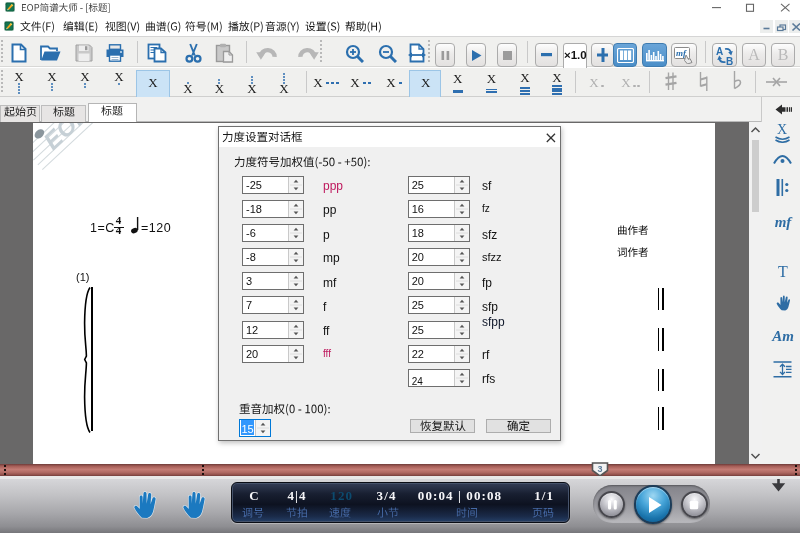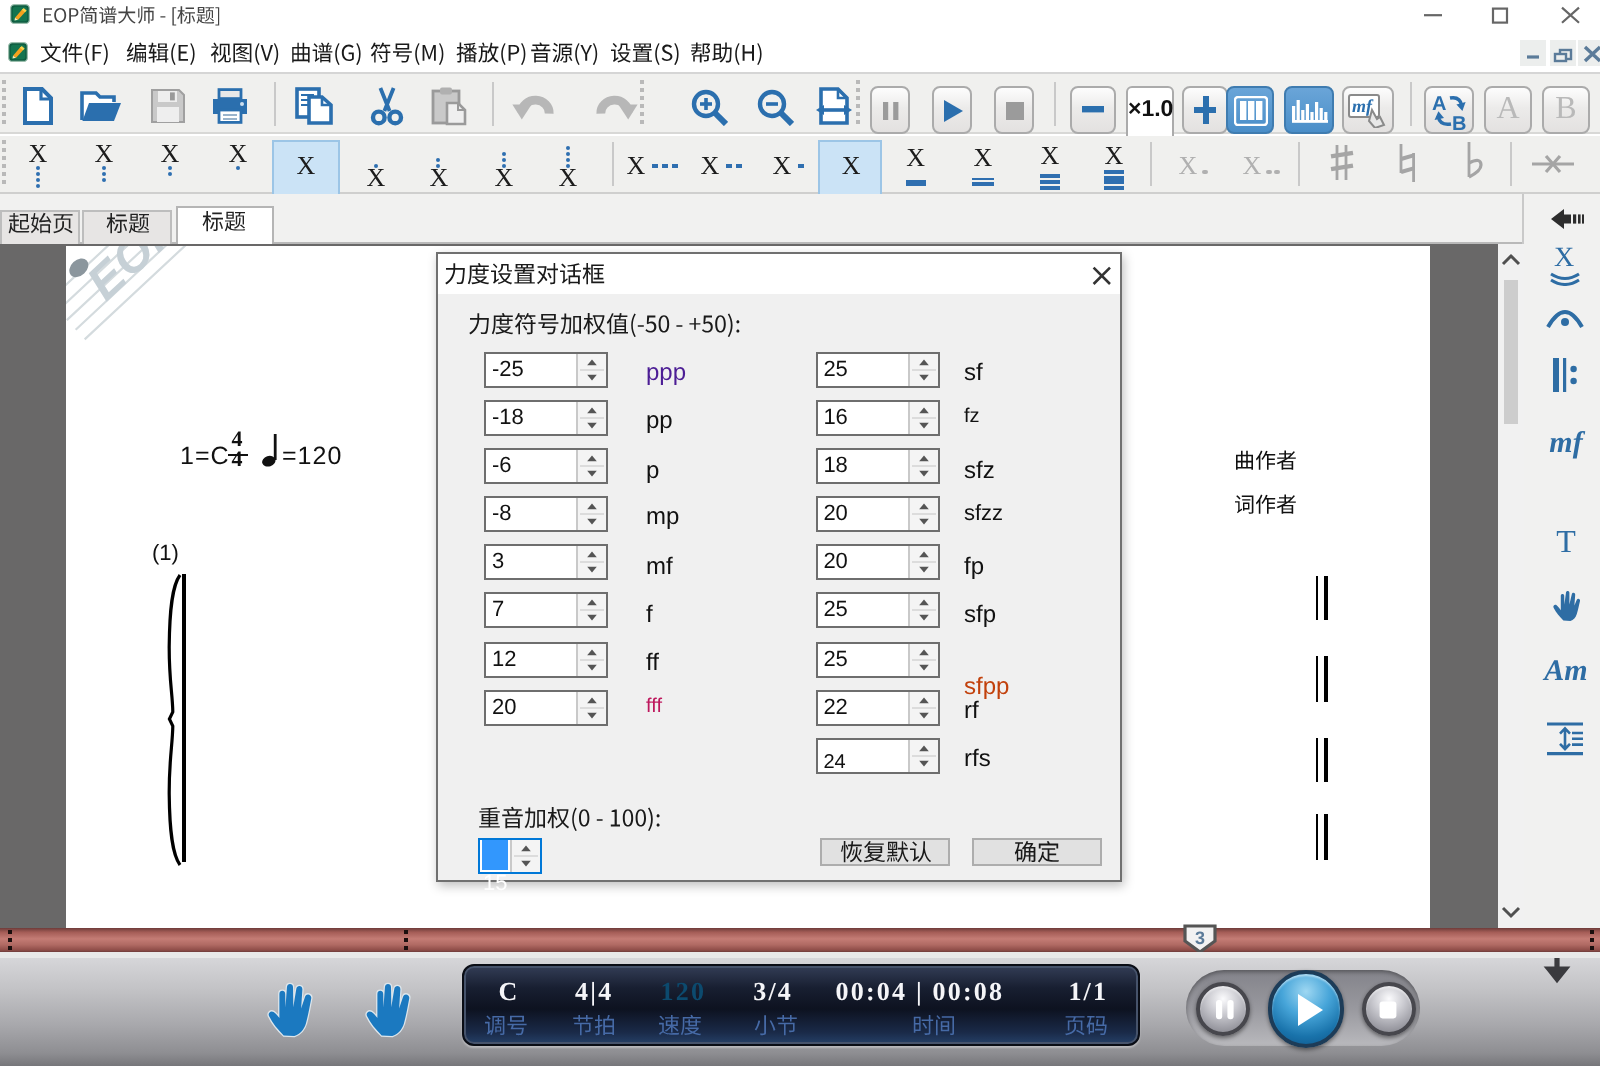--- a/index.html
+++ b/index.html
@@ -401,21 +401,21 @@
         <path d="M4.7 -9.6V-7.6V-7.2H1.0V-6.3H4.7C4.5 -4.1 3.7 -1.6 0.6 0.3C0.8 0.4 1.1 0.8 1.3 1.0C4.6 -1.1 5.4 -3.9 5.6 -6.3H9.5C9.3 -2.2 9.0 -0.6 8.6 -0.2C8.5 -0.0 8.3 0.0 8.1 0.0C7.8 0.0 7.1 -0.0 6.3 -0.1C6.4 0.2 6.5 0.6 6.6 0.8C7.3 0.8 8.0 0.9 8.4 0.8C8.9 0.8 9.1 0.7 9.4 0.4C9.9 -0.2 10.1 -1.9 10.4 -6.7C10.4 -6.8 10.4 -7.2 10.4 -7.2H5.6V-7.6V-9.6Z M15.9 -7.4V-6.4H14.1V-5.7H15.9V-3.8H20.4V-5.7H22.3V-6.4H20.4V-7.4H19.6V-6.4H16.8V-7.4ZM19.6 -5.7V-4.5H16.8V-5.7ZM20.2 -2.3C19.7 -1.7 19.0 -1.3 18.2 -0.9C17.3 -1.3 16.7 -1.8 16.2 -2.3ZM14.2 -3.0V-2.3H15.7L15.4 -2.2C15.8 -1.5 16.5 -1.0 17.2 -0.5C16.1 -0.2 14.9 0.0 13.7 0.1C13.8 0.3 14.0 0.6 14.1 0.9C15.5 0.7 16.9 0.4 18.1 -0.1C19.3 0.4 20.6 0.7 22.1 0.9C22.2 0.7 22.4 0.4 22.6 0.2C21.3 0.1 20.1 -0.2 19.1 -0.5C20.1 -1.1 20.9 -1.8 21.5 -2.8L20.9 -3.1L20.8 -3.0ZM16.9 -9.5C17.1 -9.2 17.3 -8.8 17.4 -8.5H12.9V-5.4C12.9 -3.7 12.9 -1.2 11.9 0.5C12.1 0.6 12.5 0.8 12.7 0.9C13.7 -0.9 13.8 -3.6 13.8 -5.4V-7.7H22.4V-8.5H18.4C18.2 -8.9 18.0 -9.3 17.8 -9.7Z M27.5 -3.2C28.0 -2.4 28.7 -1.5 29.0 -0.9L29.7 -1.3C29.4 -1.9 28.8 -2.8 28.2 -3.6ZM31.4 -6.2V-5.0H26.9V-4.2H31.4V-0.2C31.4 0.0 31.4 0.1 31.1 0.1C30.9 0.1 30.2 0.1 29.3 0.1C29.5 0.3 29.6 0.7 29.6 0.9C30.7 0.9 31.4 0.9 31.8 0.8C32.1 0.6 32.3 0.4 32.3 -0.2V-4.2H33.8V-5.0H32.3V-6.2ZM26.0 -6.3C25.4 -5.1 24.4 -3.8 23.5 -3.0C23.7 -2.8 24.0 -2.5 24.1 -2.3C24.4 -2.6 24.8 -3.0 25.2 -3.5V0.9H26.0V-4.7C26.3 -5.1 26.6 -5.6 26.8 -6.0ZM25.1 -9.7C24.7 -8.5 24.1 -7.4 23.4 -6.6C23.6 -6.5 24.0 -6.3 24.1 -6.2C24.5 -6.6 24.9 -7.2 25.2 -7.8H25.8C26.1 -7.3 26.4 -6.7 26.5 -6.3L27.3 -6.5C27.2 -6.9 26.9 -7.4 26.7 -7.8H28.5V-8.6H25.6C25.7 -8.9 25.8 -9.2 25.9 -9.5ZM29.6 -9.7C29.3 -8.5 28.6 -7.5 27.9 -6.7C28.1 -6.6 28.5 -6.4 28.6 -6.2C29.0 -6.7 29.4 -7.2 29.7 -7.8H30.5C30.9 -7.3 31.2 -6.8 31.4 -6.4L32.1 -6.7C32.0 -7.0 31.7 -7.4 31.4 -7.8H33.7V-8.6H30.1C30.2 -8.9 30.3 -9.2 30.4 -9.5Z M37.5 -8.4H43.0V-6.9H37.5ZM36.6 -9.2V-6.1H43.9V-9.2ZM35.2 -5.1V-4.3H37.6C37.4 -3.6 37.1 -2.8 36.8 -2.2H42.9C42.6 -0.9 42.4 -0.2 42.1 0.0C42.0 0.1 41.8 0.1 41.6 0.1C41.3 0.1 40.4 0.1 39.6 0.0C39.8 0.3 39.9 0.6 39.9 0.9C40.7 0.9 41.5 0.9 41.8 0.9C42.3 0.9 42.6 0.8 42.8 0.6C43.3 0.2 43.6 -0.7 43.8 -2.6C43.9 -2.7 43.9 -3.0 43.9 -3.0H38.1L38.5 -4.3H45.2V-5.1Z M52.6 -8.2V0.7H53.4V-0.1H55.6V0.7H56.5V-8.2ZM53.4 -0.9V-7.4H55.6V-0.9ZM48.2 -9.5 48.2 -7.5H46.6V-6.6H48.2C48.1 -3.7 47.8 -1.2 46.3 0.3C46.5 0.5 46.9 0.7 47.0 0.9C48.5 -0.8 48.9 -3.5 49.0 -6.6H50.8C50.7 -2.2 50.6 -0.6 50.4 -0.3C50.3 -0.1 50.1 -0.1 50.0 -0.1C49.8 -0.1 49.3 -0.1 48.7 -0.2C48.9 0.1 49.0 0.4 49.0 0.7C49.5 0.7 50.0 0.7 50.3 0.7C50.7 0.7 50.9 0.6 51.1 0.3C51.5 -0.2 51.5 -1.9 51.6 -7.0C51.6 -7.2 51.6 -7.5 51.6 -7.5H49.1L49.1 -9.5Z M67.3 -7.8C66.9 -5.8 66.3 -4.1 65.3 -2.8C64.5 -4.1 63.9 -5.7 63.6 -7.8ZM62.4 -8.6V-7.8H62.8C63.2 -5.4 63.8 -3.6 64.8 -2.1C63.9 -1.0 62.8 -0.3 61.7 0.2C61.9 0.4 62.1 0.7 62.2 0.9C63.4 0.4 64.4 -0.4 65.3 -1.4C66.0 -0.5 66.9 0.3 68.0 1.0C68.1 0.7 68.4 0.4 68.6 0.3C67.5 -0.4 66.6 -1.2 65.9 -2.1C67.0 -3.6 67.9 -5.8 68.3 -8.5L67.7 -8.6L67.6 -8.6ZM59.9 -9.7V-7.2H58.0V-6.4H59.7C59.3 -4.8 58.5 -3.0 57.7 -2.0C57.9 -1.8 58.1 -1.4 58.2 -1.2C58.9 -2.0 59.5 -3.4 59.9 -4.8V0.9H60.8V-4.9C61.3 -4.3 61.9 -3.4 62.2 -3.0L62.7 -3.8C62.4 -4.1 61.2 -5.6 60.8 -5.9V-6.4H62.3V-7.2H60.8V-9.7Z M75.9 -9.7C75.9 -9.3 75.8 -8.9 75.7 -8.5H72.8V-7.7H75.6C75.5 -7.3 75.5 -7.0 75.4 -6.6H73.4V-0.2H72.3V0.6H80.0V-0.2H79.0V-6.6H76.2C76.3 -7.0 76.3 -7.3 76.4 -7.7H79.7V-8.5H76.6L76.8 -9.6ZM74.2 -0.2V-1.1H78.2V-0.2ZM74.2 -4.4H78.2V-3.4H74.2ZM74.2 -5.0V-6.0H78.2V-5.0ZM74.2 -2.7H78.2V-1.7H74.2ZM72.0 -9.6C71.4 -7.9 70.4 -6.2 69.4 -5.1C69.5 -4.9 69.8 -4.4 69.9 -4.2C70.2 -4.6 70.5 -5.0 70.8 -5.5V0.9H71.6V-6.8C72.1 -7.6 72.5 -8.5 72.8 -9.4Z M83.2 2.3 83.9 2.0C82.9 0.3 82.4 -1.6 82.4 -3.6C82.4 -5.5 82.9 -7.5 83.9 -9.1L83.2 -9.4C82.2 -7.7 81.6 -5.8 81.6 -3.6C81.6 -1.3 82.2 0.5 83.2 2.3Z M84.9 -2.8H87.9V-3.6H84.9Z M91.4 0.1C92.8 0.1 94.2 -0.9 94.2 -2.7C94.2 -4.6 93.0 -5.4 91.6 -5.4C91.1 -5.4 90.7 -5.3 90.3 -5.1L90.6 -7.5H93.7V-8.4H89.6L89.4 -4.5L89.9 -4.1C90.4 -4.5 90.8 -4.6 91.3 -4.6C92.4 -4.6 93.1 -3.9 93.1 -2.7C93.1 -1.5 92.3 -0.7 91.3 -0.7C90.3 -0.7 89.7 -1.2 89.2 -1.7L88.7 -1.0C89.3 -0.4 90.1 0.1 91.4 0.1Z M98.0 0.1C99.6 0.1 100.6 -1.3 100.6 -4.2C100.6 -7.2 99.6 -8.6 98.0 -8.6C96.3 -8.6 95.3 -7.2 95.3 -4.2C95.3 -1.3 96.3 0.1 98.0 0.1ZM98.0 -0.7C97.0 -0.7 96.3 -1.8 96.3 -4.2C96.3 -6.7 97.0 -7.8 98.0 -7.8C98.9 -7.8 99.6 -6.7 99.6 -4.2C99.6 -1.8 98.9 -0.7 98.0 -0.7Z M104.2 -2.8H107.2V-3.6H104.2Z M113.1 -1.3H113.9V-3.9H116.2V-4.6H113.9V-7.2H113.1V-4.6H110.7V-3.9H113.1Z M119.7 0.1C121.1 0.1 122.4 -0.9 122.4 -2.7C122.4 -4.6 121.3 -5.4 119.9 -5.4C119.4 -5.4 119.0 -5.3 118.6 -5.1L118.9 -7.5H122.0V-8.4H117.9L117.7 -4.5L118.2 -4.1C118.7 -4.5 119.1 -4.6 119.6 -4.6C120.7 -4.6 121.4 -3.9 121.4 -2.7C121.4 -1.5 120.6 -0.7 119.6 -0.7C118.6 -0.7 118.0 -1.2 117.5 -1.7L117.0 -1.0C117.6 -0.4 118.4 0.1 119.7 0.1Z M126.2 0.1C127.8 0.1 128.9 -1.3 128.9 -4.2C128.9 -7.2 127.8 -8.6 126.2 -8.6C124.6 -8.6 123.6 -7.2 123.6 -4.2C123.6 -1.3 124.6 0.1 126.2 0.1ZM126.2 -0.7C125.3 -0.7 124.6 -1.8 124.6 -4.2C124.6 -6.7 125.3 -7.8 126.2 -7.8C127.2 -7.8 127.9 -6.7 127.9 -4.2C127.9 -1.8 127.2 -0.7 126.2 -0.7Z M130.6 2.3C131.6 0.5 132.3 -1.3 132.3 -3.6C132.3 -5.8 131.6 -7.7 130.6 -9.4L129.9 -9.1C130.9 -7.5 131.4 -5.5 131.4 -3.6C131.4 -1.6 130.9 0.3 129.9 2.0Z M134.9 -4.5C135.3 -4.5 135.7 -4.8 135.7 -5.3C135.7 -5.8 135.3 -6.1 134.9 -6.1C134.5 -6.1 134.2 -5.8 134.2 -5.3C134.2 -4.8 134.5 -4.5 134.9 -4.5ZM134.9 0.1C135.3 0.1 135.7 -0.2 135.7 -0.6C135.7 -1.1 135.3 -1.4 134.9 -1.4C134.5 -1.4 134.2 -1.1 134.2 -0.6C134.2 -0.2 134.5 0.1 134.9 0.1Z" transform="translate(0,12.2)" fill="#1a1a1a"></path>
       </svg>
 <div class="abs" style="left:23.5px;top:48.69999999999999px;width:62px;height:18px;border:1px solid #6e6e6e;background:#fff"></div>
       <div class="abs" style="left:27.5px;top:51.69999999999999px;font-size:11px;color:#111">-25</div>
       <div class="abs" style="left:69.5px;top:49.69999999999999px;width:15px;height:16px;background:#f4f4f4;border-left:1px solid #c9c9c9"></div>
       <svg class="abs" style="left:70.5px;top:49.69999999999999px" width="14" height="16" viewBox="0 0 14 16">
         <path d="M4.6 5.6 L7 2.8 L9.4 5.6 Z" fill="#555"></path>
         <path d="M4.6 10.4 L7 13.2 L9.4 10.4 Z" fill="#555"></path>
         <path d="M1 8 H13" stroke="#dadada" stroke-width="0.9"></path>
       </svg>
-<div class="abs" style="left:104.5px;top:52.19999999999999px;font-size:12px;color:#4c1d95">ppp</div>
+<div class="abs" style="left:104.5px;top:52.19999999999999px;font-size:12px;color:#be185d">ppp</div>
 <div class="abs" style="left:23.5px;top:72.6px;width:62px;height:18px;border:1px solid #6e6e6e;background:#fff"></div>
       <div class="abs" style="left:27.5px;top:75.6px;font-size:11px;color:#111">-18</div>
       <div class="abs" style="left:69.5px;top:73.6px;width:15px;height:16px;background:#f4f4f4;border-left:1px solid #c9c9c9"></div>
       <svg class="abs" style="left:70.5px;top:73.6px" width="14" height="16" viewBox="0 0 14 16">
         <path d="M4.6 5.6 L7 2.8 L9.4 5.6 Z" fill="#555"></path>
         <path d="M4.6 10.4 L7 13.2 L9.4 10.4 Z" fill="#555"></path>
         <path d="M1 8 H13" stroke="#dadada" stroke-width="0.9"></path>
       </svg>
 <div class="abs" style="left:104.5px;top:76.1px;font-size:12px;color:#111">pp</div>
 <div class="abs" style="left:23.5px;top:97px;width:62px;height:18px;border:1px solid #6e6e6e;background:#fff"></div>
@@ -527,21 +527,21 @@
       </svg>
 <div class="abs" style="left:263.5px;top:172.7px;font-size:12px;color:#111">sfp</div>
 <div class="abs" style="left:189.2px;top:193.60000000000002px;width:62px;height:18px;border:1px solid #6e6e6e;background:#fff"></div>
       <div class="abs" style="left:193.2px;top:196.60000000000002px;font-size:11px;color:#111">25</div>
       <div class="abs" style="left:235.2px;top:194.60000000000002px;width:15px;height:16px;background:#f4f4f4;border-left:1px solid #c9c9c9"></div>
       <svg class="abs" style="left:236.2px;top:194.60000000000002px" width="14" height="16" viewBox="0 0 14 16">
         <path d="M4.6 5.6 L7 2.8 L9.4 5.6 Z" fill="#555"></path>
         <path d="M4.6 10.4 L7 13.2 L9.4 10.4 Z" fill="#555"></path>
         <path d="M1 8 H13" stroke="#dadada" stroke-width="0.9"></path>
       </svg>
-<div class="abs" style="left:263.5px;top:209px;font-size:12px;color:#c2410c">sfpp</div>
+<div class="abs" style="left:263.5px;top:188px;font-size:12px;color:#0f172a">sfpp</div>
 <div class="abs" style="left:189.2px;top:217.5px;width:62px;height:18px;border:1px solid #6e6e6e;background:#fff"></div>
       <div class="abs" style="left:193.2px;top:220.5px;font-size:11px;color:#111">22</div>
       <div class="abs" style="left:235.2px;top:218.5px;width:15px;height:16px;background:#f4f4f4;border-left:1px solid #c9c9c9"></div>
       <svg class="abs" style="left:236.2px;top:218.5px" width="14" height="16" viewBox="0 0 14 16">
         <path d="M4.6 5.6 L7 2.8 L9.4 5.6 Z" fill="#555"></path>
         <path d="M4.6 10.4 L7 13.2 L9.4 10.4 Z" fill="#555"></path>
         <path d="M1 8 H13" stroke="#dadada" stroke-width="0.9"></path>
       </svg>
 <div class="abs" style="left:263.5px;top:221.0px;font-size:12px;color:#111">rf</div>
 <div class="abs" style="left:189.2px;top:241.5px;width:62px;height:18px;border:1px solid #6e6e6e;background:#fff"></div>
@@ -551,21 +551,21 @@
         <path d="M4.6 5.6 L7 2.8 L9.4 5.6 Z" fill="#555"></path>
         <path d="M4.6 10.4 L7 13.2 L9.4 10.4 Z" fill="#555"></path>
         <path d="M1 8 H13" stroke="#dadada" stroke-width="0.9"></path>
       </svg>
 <div class="abs" style="left:263.5px;top:245.0px;font-size:12px;color:#111">rfs</div>
 <svg style="position:absolute;left:20.5px;top:273.7px;overflow:visible" width="92" height="16">
         <path d="M1.8 -6.2V-2.6H5.3V-1.8H1.5V-1.1H5.3V-0.1H0.6V0.6H10.9V-0.1H6.1V-1.1H10.2V-1.8H6.1V-2.6H9.8V-6.2H6.1V-6.9H10.9V-7.6H6.1V-8.5C7.5 -8.6 8.8 -8.8 9.7 -8.9L9.3 -9.6C7.5 -9.3 4.2 -9.1 1.5 -9.0C1.6 -8.8 1.7 -8.5 1.7 -8.3C2.8 -8.3 4.1 -8.4 5.3 -8.4V-7.6H0.7V-6.9H5.3V-6.2ZM2.7 -4.1H5.3V-3.3H2.7ZM6.1 -4.1H8.9V-3.3H6.1ZM2.7 -5.6H5.3V-4.7H2.7ZM6.1 -5.6H8.9V-4.7H6.1Z M16.5 -9.6C16.7 -9.3 16.8 -8.9 17.0 -8.6H12.8V-7.8H21.8V-8.6H17.9C17.8 -9.0 17.6 -9.4 17.4 -9.8ZM14.4 -7.6C14.7 -7.1 14.9 -6.4 15.0 -5.9H12.1V-5.1H22.4V-5.9H19.5C19.8 -6.4 20.0 -7.0 20.3 -7.6L19.4 -7.8C19.2 -7.3 18.8 -6.5 18.5 -5.9H15.5L15.9 -6.0C15.8 -6.5 15.5 -7.2 15.2 -7.8ZM14.6 -1.5H20.0V-0.2H14.6ZM14.6 -2.2V-3.4H20.0V-2.2ZM13.7 -4.1V0.9H14.6V0.5H20.0V0.9H20.9V-4.1Z M29.6 -8.2V0.7H30.4V-0.1H32.6V0.7H33.5V-8.2ZM30.4 -0.9V-7.4H32.6V-0.9ZM25.2 -9.5 25.2 -7.5H23.6V-6.6H25.2C25.1 -3.7 24.8 -1.2 23.3 0.3C23.5 0.5 23.9 0.7 24.0 0.9C25.5 -0.8 25.9 -3.5 26.0 -6.6H27.8C27.7 -2.2 27.6 -0.6 27.4 -0.3C27.3 -0.1 27.1 -0.1 27.0 -0.1C26.8 -0.1 26.3 -0.1 25.7 -0.2C25.9 0.1 26.0 0.4 26.0 0.7C26.5 0.7 27.0 0.7 27.3 0.7C27.7 0.7 27.9 0.6 28.1 0.3C28.5 -0.2 28.5 -1.9 28.6 -7.0C28.6 -7.2 28.6 -7.5 28.6 -7.5H26.1L26.1 -9.5Z M44.3 -7.8C43.9 -5.8 43.3 -4.1 42.3 -2.8C41.5 -4.1 40.9 -5.7 40.6 -7.8ZM39.4 -8.6V-7.8H39.8C40.2 -5.4 40.8 -3.6 41.8 -2.1C40.9 -1.0 39.8 -0.3 38.7 0.2C38.9 0.4 39.1 0.7 39.2 0.9C40.4 0.4 41.4 -0.4 42.3 -1.4C43.0 -0.5 43.9 0.3 45.0 1.0C45.1 0.7 45.4 0.4 45.6 0.3C44.5 -0.4 43.6 -1.2 42.9 -2.1C44.0 -3.6 44.9 -5.8 45.3 -8.5L44.7 -8.6L44.6 -8.6ZM36.9 -9.7V-7.2H35.0V-6.4H36.7C36.3 -4.8 35.5 -3.0 34.7 -2.0C34.9 -1.8 35.1 -1.4 35.2 -1.2C35.9 -2.0 36.5 -3.4 36.9 -4.8V0.9H37.8V-4.9C38.3 -4.3 38.9 -3.4 39.2 -3.0L39.7 -3.8C39.4 -4.1 38.2 -5.6 37.8 -5.9V-6.4H39.3V-7.2H37.8V-9.7Z M48.7 2.3 49.4 2.0C48.4 0.3 47.9 -1.6 47.9 -3.6C47.9 -5.5 48.4 -7.5 49.4 -9.1L48.7 -9.4C47.7 -7.7 47.1 -5.8 47.1 -3.6C47.1 -1.3 47.7 0.5 48.7 2.3Z M53.1 0.1C54.7 0.1 55.7 -1.3 55.7 -4.2C55.7 -7.2 54.7 -8.6 53.1 -8.6C51.5 -8.6 50.5 -7.2 50.5 -4.2C50.5 -1.3 51.5 0.1 53.1 0.1ZM53.1 -0.7C52.1 -0.7 51.5 -1.8 51.5 -4.2C51.5 -6.7 52.1 -7.8 53.1 -7.8C54.0 -7.8 54.7 -6.7 54.7 -4.2C54.7 -1.8 54.0 -0.7 53.1 -0.7Z M59.4 -2.8H62.3V-3.6H59.4Z M66.4 0.0H71.0V-0.9H69.4V-8.4H68.6C68.1 -8.2 67.6 -8.0 66.8 -7.8V-7.2H68.3V-0.9H66.4Z M75.0 0.1C76.6 0.1 77.6 -1.3 77.6 -4.2C77.6 -7.2 76.6 -8.6 75.0 -8.6C73.4 -8.6 72.4 -7.2 72.4 -4.2C72.4 -1.3 73.4 0.1 75.0 0.1ZM75.0 -0.7C74.0 -0.7 73.4 -1.8 73.4 -4.2C73.4 -6.7 74.0 -7.8 75.0 -7.8C75.9 -7.8 76.6 -6.7 76.6 -4.2C76.6 -1.8 75.9 -0.7 75.0 -0.7Z M81.4 0.1C83.0 0.1 84.0 -1.3 84.0 -4.2C84.0 -7.2 83.0 -8.6 81.4 -8.6C79.8 -8.6 78.8 -7.2 78.8 -4.2C78.8 -1.3 79.8 0.1 81.4 0.1ZM81.4 -0.7C80.4 -0.7 79.8 -1.8 79.8 -4.2C79.8 -6.7 80.4 -7.8 81.4 -7.8C82.3 -7.8 83.0 -6.7 83.0 -4.2C83.0 -1.8 82.3 -0.7 81.4 -0.7Z M85.7 2.3C86.8 0.5 87.4 -1.3 87.4 -3.6C87.4 -5.8 86.8 -7.7 85.7 -9.4L85.0 -9.1C86.0 -7.5 86.5 -5.5 86.5 -3.6C86.5 -1.6 86.0 0.3 85.0 2.0Z M90.0 -4.5C90.5 -4.5 90.8 -4.8 90.8 -5.3C90.8 -5.8 90.5 -6.1 90.0 -6.1C89.6 -6.1 89.3 -5.8 89.3 -5.3C89.3 -4.8 89.6 -4.5 90.0 -4.5ZM90.0 0.1C90.5 0.1 90.8 -0.2 90.8 -0.6C90.8 -1.1 90.5 -1.4 90.0 -1.4C89.6 -1.4 89.3 -1.1 89.3 -0.6C89.3 -0.2 89.6 0.1 90.0 0.1Z" transform="translate(0,12.2)" fill="#1a1a1a"></path>
       </svg>
 <div class="abs" style="left:20.5px;top:291.6px;width:32px;height:18px;border:1px solid #0078d7;background:#fff"></div>
       <div class="abs" style="left:22.0px;top:293.1px;width:13px;height:15px;background:#3297fd"></div>
-      <div class="abs" style="left:23.0px;top:309px;font-size:11px;color:#fff">15</div>
+      <div class="abs" style="left:23.0px;top:296px;font-size:11px;color:#fff">15</div>
       <div class="abs" style="left:36.5px;top:292.6px;width:15px;height:16px;background:#f4f4f4;border-left:1px solid #c9c9c9"></div>
       <svg class="abs" style="left:37.5px;top:292.6px" width="14" height="16" viewBox="0 0 14 16">
         <path d="M4.6 5.6 L7 2.8 L9.4 5.6 Z" fill="#555"></path>
         <path d="M4.6 10.4 L7 13.2 L9.4 10.4 Z" fill="#555"></path>
         <path d="M1 8 H13" stroke="#dadada" stroke-width="0.9"></path>
       </svg>
 <div class="abs" style="left:191.5px;top:291.6px;width:65px;height:14px;background:#e1e1e1;border:1px solid #adadad;"></div>
 <div class="abs" style="left:267.5px;top:291.6px;width:65px;height:14px;background:#e1e1e1;border:1px solid #adadad;"></div>
 <svg style="position:absolute;left:201.5px;top:291.2px;overflow:visible" width="46" height="16">
         <path d="M1.9 -9.7V0.9H2.7V-9.7ZM1.0 -7.5C1.0 -6.5 0.8 -5.2 0.4 -4.5L1.1 -4.3C1.4 -5.1 1.6 -6.4 1.7 -7.4ZM2.8 -7.6C3.1 -6.9 3.4 -5.9 3.5 -5.3L4.2 -5.6C4.1 -6.2 3.7 -7.1 3.4 -7.8ZM6.8 -5.5C6.6 -4.6 6.4 -3.6 6.0 -2.9C6.1 -2.8 6.4 -2.6 6.5 -2.5C6.9 -3.3 7.2 -4.3 7.4 -5.4ZM10.0 -5.6C9.8 -4.6 9.5 -3.6 9.1 -2.9C9.2 -2.8 9.6 -2.7 9.7 -2.6C10.1 -3.3 10.4 -4.4 10.7 -5.5ZM5.8 -9.7C5.7 -9.1 5.7 -8.5 5.6 -7.9H4.0V-7.1H5.5C5.1 -4.7 4.4 -2.7 3.2 -1.3C3.4 -1.2 3.7 -0.9 3.8 -0.7C5.2 -2.3 5.9 -4.5 6.3 -7.1H10.9V-7.9H6.4C6.5 -8.5 6.5 -9.0 6.6 -9.6ZM8.1 -6.7C7.9 -3.0 7.5 -0.7 4.9 0.2C5.0 0.4 5.3 0.7 5.4 0.9C6.8 0.3 7.7 -0.6 8.2 -2.0C8.7 -0.7 9.4 0.3 10.5 0.9C10.6 0.7 10.8 0.4 11.0 0.2C9.8 -0.4 8.9 -1.7 8.5 -3.2C8.7 -4.2 8.8 -5.4 8.8 -6.7Z M14.8 -5.1H20.2V-4.3H14.8ZM14.8 -6.4H20.2V-5.7H14.8ZM13.9 -7.1V-3.7H15.2C14.6 -2.8 13.6 -2.0 12.6 -1.5C12.8 -1.3 13.1 -1.0 13.2 -0.9C13.7 -1.2 14.1 -1.5 14.6 -1.9C15.1 -1.4 15.7 -1.0 16.4 -0.6C15.0 -0.2 13.4 0.0 11.9 0.1C12.0 0.3 12.2 0.7 12.2 0.9C14.0 0.7 15.8 0.4 17.3 -0.2C18.7 0.4 20.3 0.7 22.1 0.8C22.2 0.6 22.4 0.3 22.6 0.1C21.0 -0.0 19.6 -0.2 18.4 -0.6C19.4 -1.1 20.3 -1.8 20.9 -2.6L20.4 -3.0L20.2 -2.9H15.6C15.8 -3.2 16.0 -3.4 16.2 -3.6L16.1 -3.7H21.1V-7.1ZM14.6 -9.7C14.0 -8.5 13.0 -7.5 12.1 -6.8C12.2 -6.6 12.5 -6.3 12.6 -6.1C13.2 -6.6 13.8 -7.2 14.3 -7.8H21.9V-8.5H14.9C15.0 -8.8 15.2 -9.1 15.4 -9.4ZM19.6 -2.3C19.0 -1.7 18.2 -1.3 17.3 -1.0C16.4 -1.3 15.7 -1.7 15.2 -2.3Z M31.7 -8.7C32.2 -8.2 32.8 -7.4 33.0 -6.9L33.6 -7.3C33.4 -7.7 32.8 -8.5 32.3 -9.1ZM24.9 -8.1C25.1 -7.5 25.2 -6.8 25.3 -6.3L25.7 -6.4C25.7 -6.9 25.5 -7.6 25.3 -8.2ZM25.3 -1.4C25.4 -0.7 25.5 0.1 25.4 0.6L26.0 0.6C26.1 0.0 26.0 -0.8 25.9 -1.4ZM26.5 -1.4C26.7 -0.8 26.8 -0.0 26.8 0.5L27.4 0.3C27.4 -0.1 27.2 -0.9 27.0 -1.5ZM27.6 -1.4C27.8 -1.0 28.0 -0.4 28.1 0.0L28.7 -0.2C28.6 -0.6 28.4 -1.2 28.2 -1.6ZM24.3 -1.6C24.1 -1.0 23.7 -0.1 23.4 0.4L24.0 0.7C24.3 0.1 24.7 -0.7 24.9 -1.4ZM27.3 -8.2C27.2 -7.6 26.9 -6.8 26.8 -6.3L27.2 -6.2C27.3 -6.6 27.6 -7.4 27.8 -8.0ZM30.9 -9.6V-7.0L30.8 -6.3H28.9V-5.5H30.8C30.7 -3.6 30.2 -1.4 28.5 0.4C28.7 0.5 29.0 0.7 29.2 0.9C30.4 -0.5 31.0 -2.1 31.3 -3.6C31.8 -1.7 32.5 -0.1 33.7 0.9C33.8 0.7 34.1 0.4 34.3 0.2C32.8 -0.9 32.0 -3.0 31.6 -5.5H33.9V-6.3H31.6L31.6 -7.0V-9.6ZM24.7 -8.6H26.1V-5.8H24.7ZM26.6 -8.6H27.9V-5.8H26.6ZM23.9 -4.3V-3.6H26.0V-2.7L23.7 -2.6L23.7 -1.9C25.1 -2.0 26.9 -2.1 28.7 -2.2L28.7 -2.9L26.7 -2.8V-3.6H28.6V-4.3H26.7V-5.2H28.6V-9.3H24.0V-5.2H26.0V-4.3Z M36.1 -8.9C36.7 -8.4 37.5 -7.6 37.9 -7.2L38.5 -7.8C38.1 -8.2 37.3 -8.9 36.7 -9.4ZM41.7 -9.6C41.6 -5.8 41.7 -1.7 38.8 0.3C39.0 0.5 39.3 0.7 39.4 0.9C41.0 -0.2 41.7 -1.9 42.1 -3.8C42.6 -2.1 43.4 -0.2 45.0 0.9C45.1 0.7 45.4 0.4 45.6 0.3C43.1 -1.3 42.6 -5.0 42.4 -6.1C42.5 -7.3 42.5 -8.5 42.5 -9.6ZM35.0 -6.0V-5.2H37.0V-1.3C37.0 -0.7 36.6 -0.3 36.3 -0.2C36.5 -0.0 36.7 0.3 36.8 0.5C37.0 0.2 37.3 0.0 39.5 -1.5C39.4 -1.7 39.3 -2.0 39.2 -2.3L37.8 -1.3V-6.0Z" transform="translate(0,12.2)" fill="#1a1a1a"></path>

